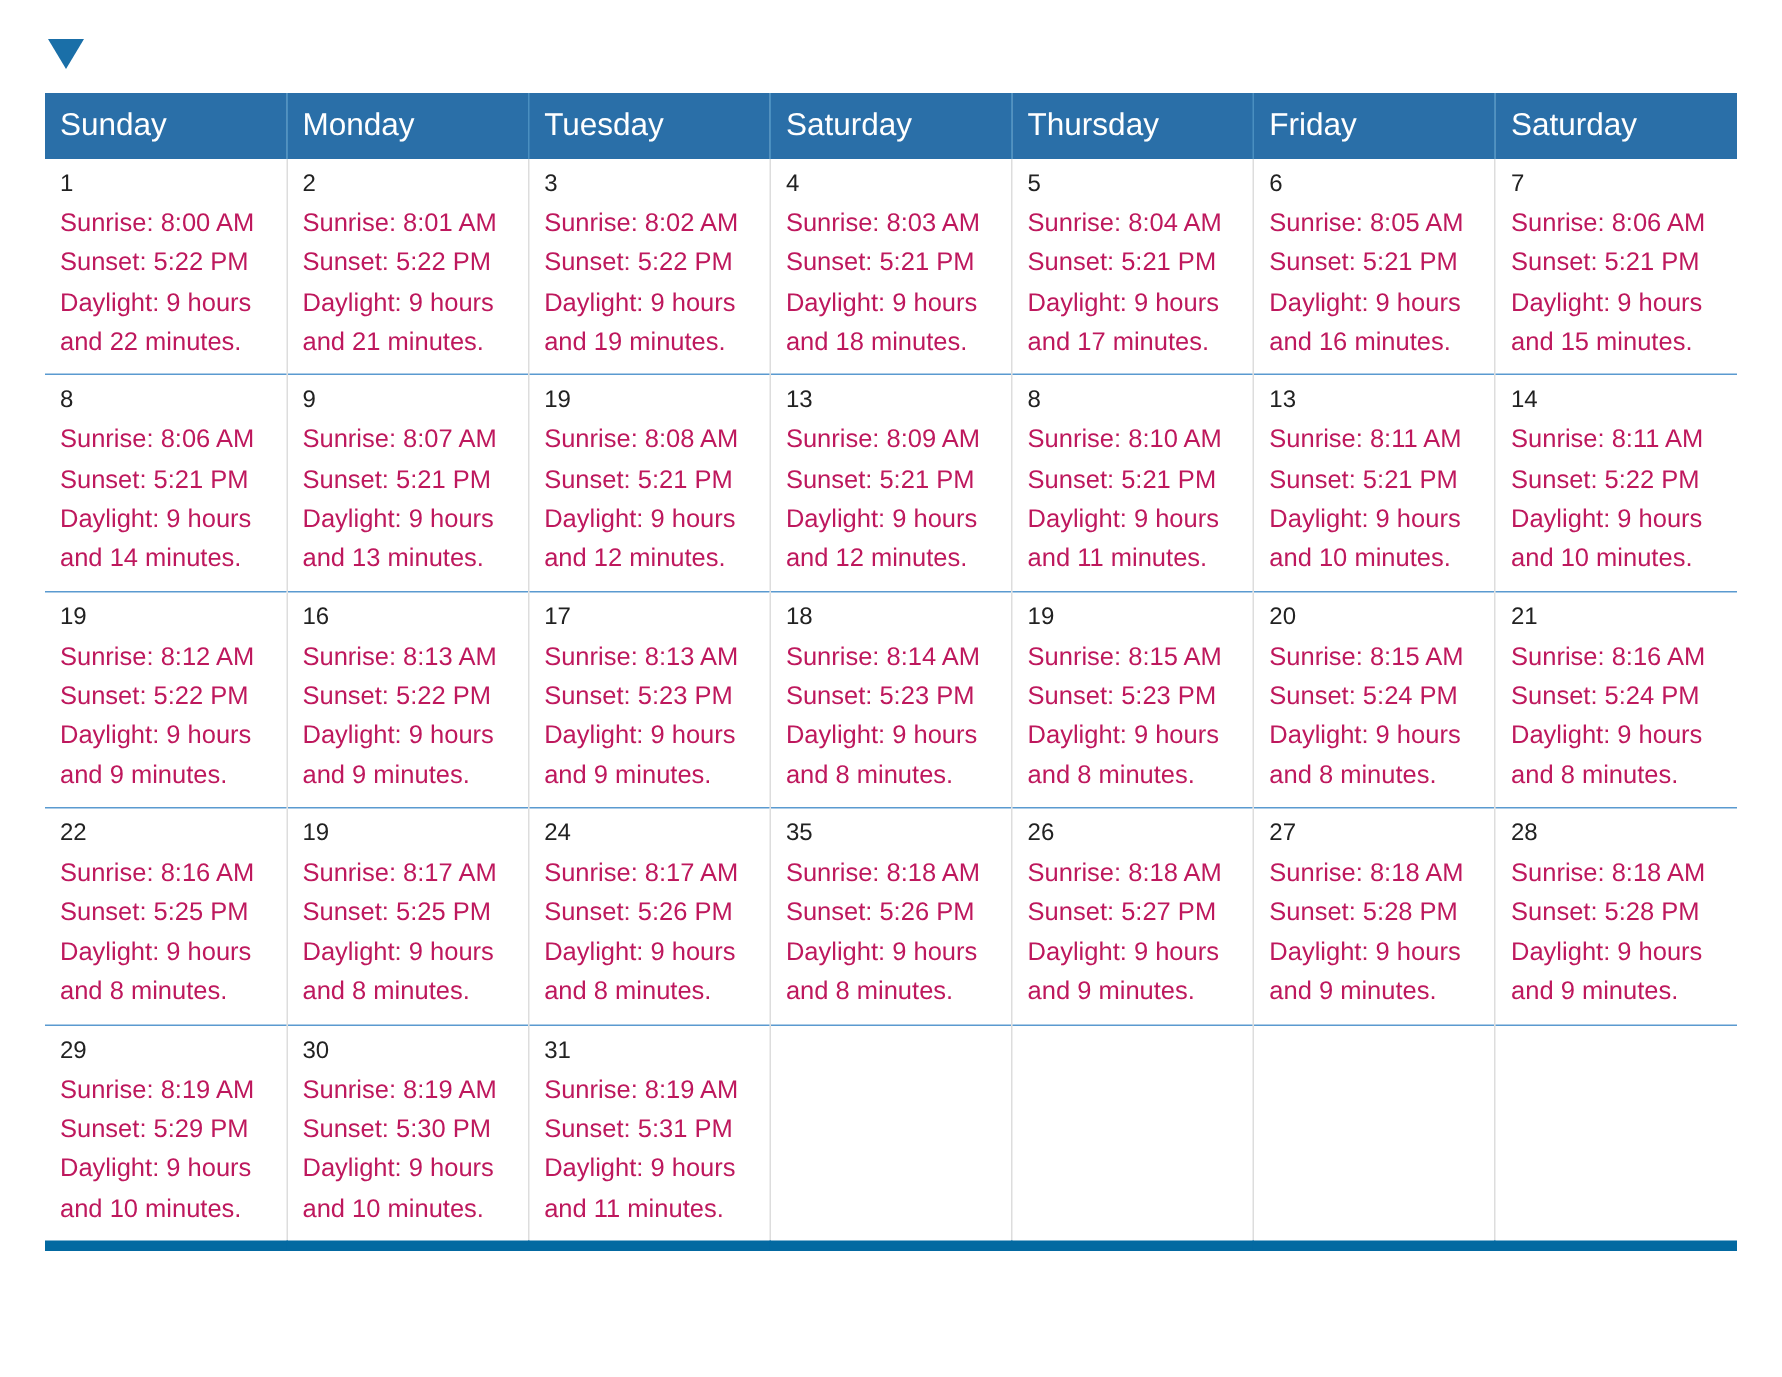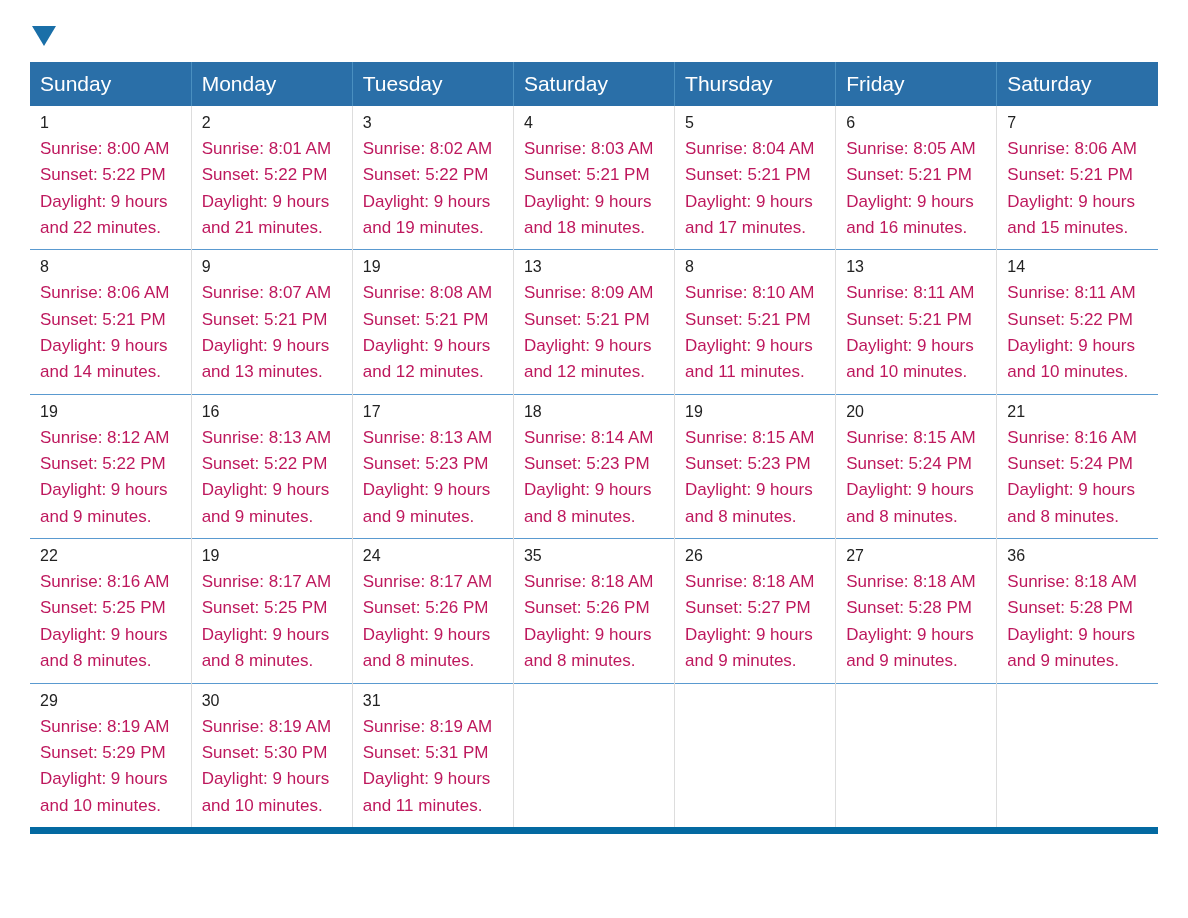--- a/index.html
+++ b/index.html
@@ -249,21 +249,21 @@
       </td>
         <td>
         <span class="day-number">26</span>
         <span class="day-info">Sunrise: 8:18 AM<br>Sunset: 5:27 PM<br>Daylight: 9 hours<br>and 9 minutes.</span>
       </td>
         <td>
         <span class="day-number">27</span>
         <span class="day-info">Sunrise: 8:18 AM<br>Sunset: 5:28 PM<br>Daylight: 9 hours<br>and 9 minutes.</span>
       </td>
         <td>
-        <span class="day-number">36</span>
+        <span class="day-number">28</span>
         <span class="day-info">Sunrise: 8:18 AM<br>Sunset: 5:28 PM<br>Daylight: 9 hours<br>and 9 minutes.</span>
       </td>
       </tr>
       <tr>
         <td>
         <span class="day-number">29</span>
         <span class="day-info">Sunrise: 8:19 AM<br>Sunset: 5:29 PM<br>Daylight: 9 hours<br>and 10 minutes.</span>
       </td>
         <td>
         <span class="day-number">30</span>

